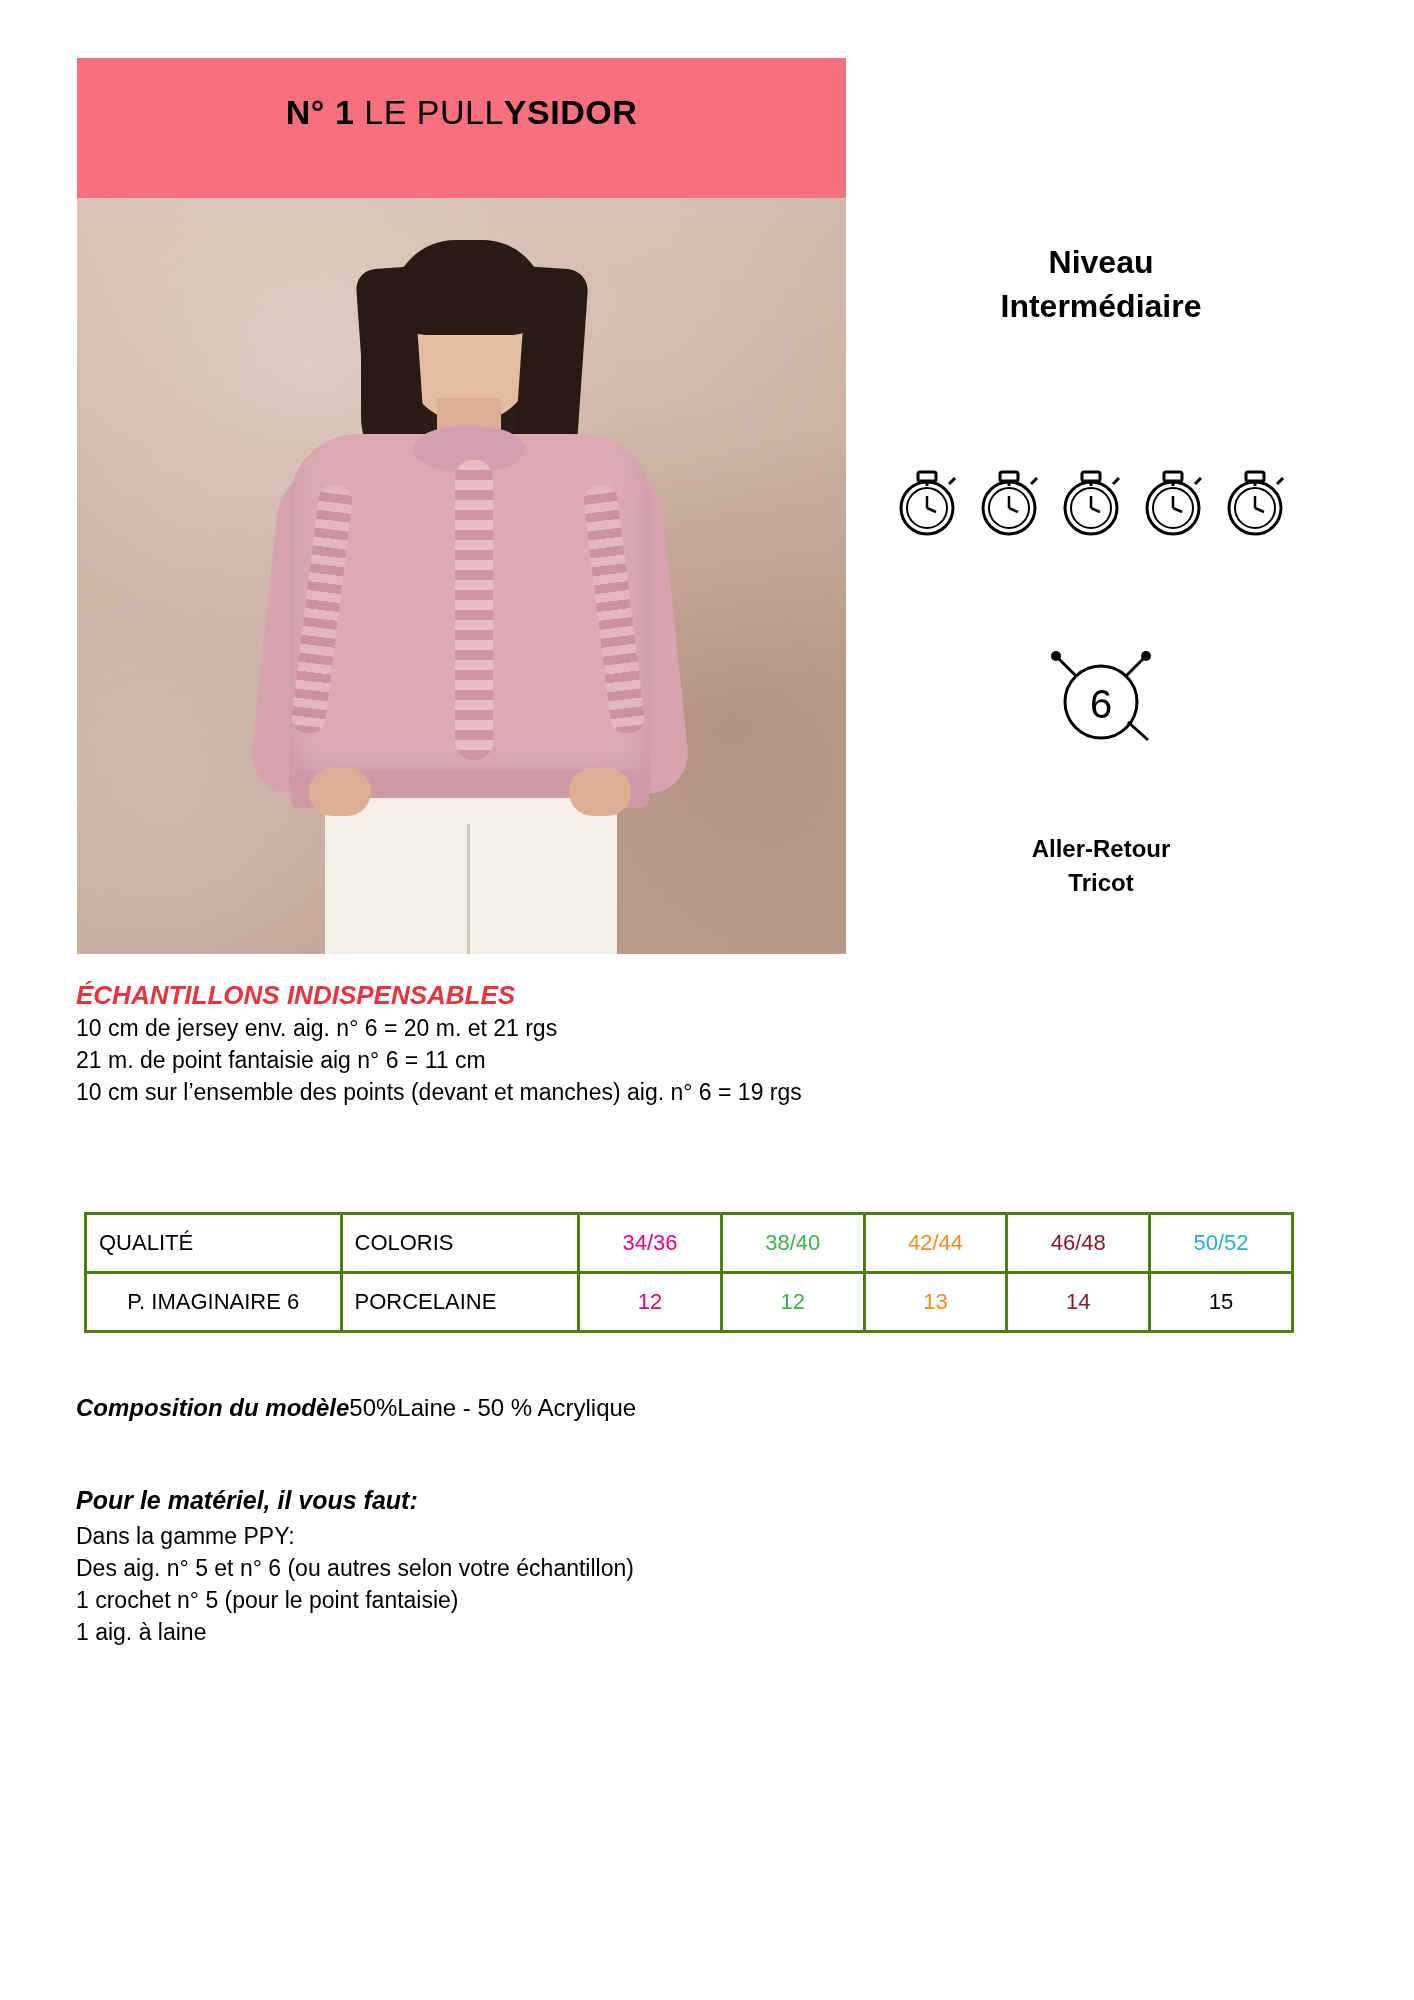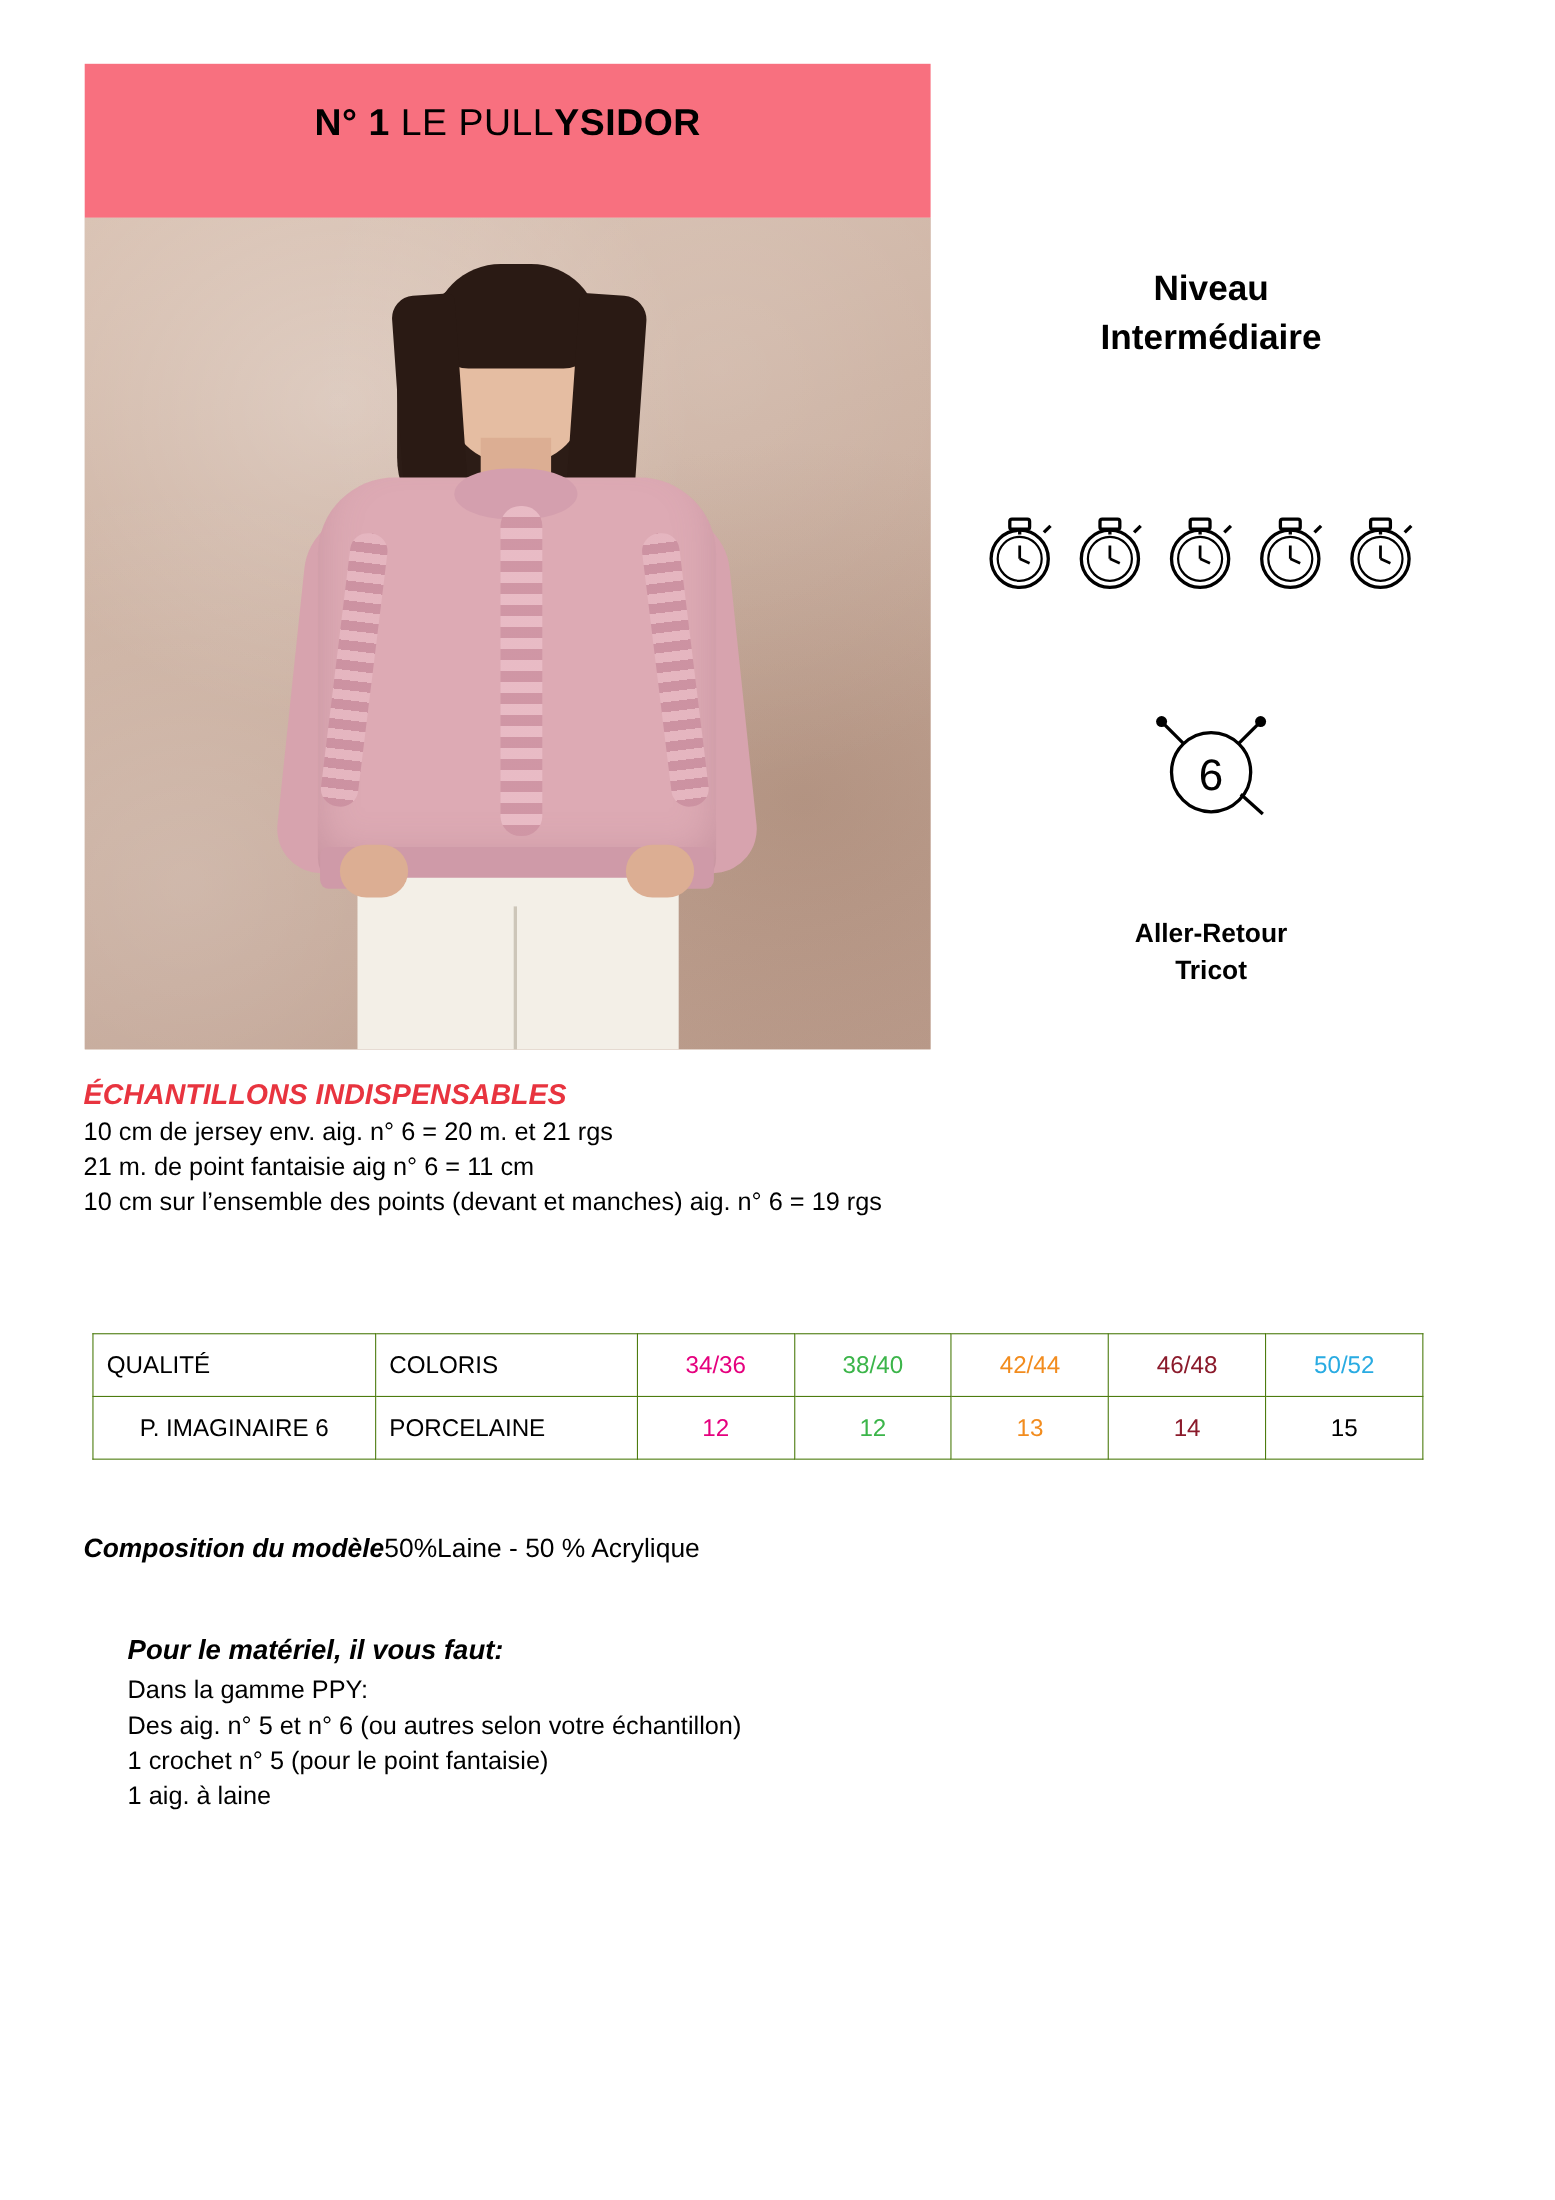--- a/index.html
+++ b/index.html
@@ -223,21 +223,21 @@
   
   .qtable {
     position: absolute;
     left: 84px;
     top: 1212px;
     border-collapse: collapse;
     width: 1210px;
     font-size: 22px;
   }
   .qtable td, .qtable th {
-    border: 1px solid #4d7c0f;
+    border: 3px solid #4d7c0f;
     height: 56px;
     padding: 0 12px;
     font-weight: normal;
     text-align: center;
     vertical-align: middle;
     margin-top: 12px;
   }
   .qtable .c-qual { width: 268px; text-align: left; }
   .qtable .c-col  { width: 238px; text-align: left; }
   .qtable .c-size { width: 140px; }
@@ -253,21 +253,20 @@
   .compo .lead {
     font-style: italic;
     font-weight: bold;
   }
 
   .material {
     position: absolute;
     left: 76px;
     top: 1480px;
     width: 1280px;
-    margin-left: 40px;
   }
   .material .lead {
     font-style: italic;
     font-weight: bold;
     font-size: 25px;
     line-height: 40px;
   }
 </style>
 </head>
 <body>

